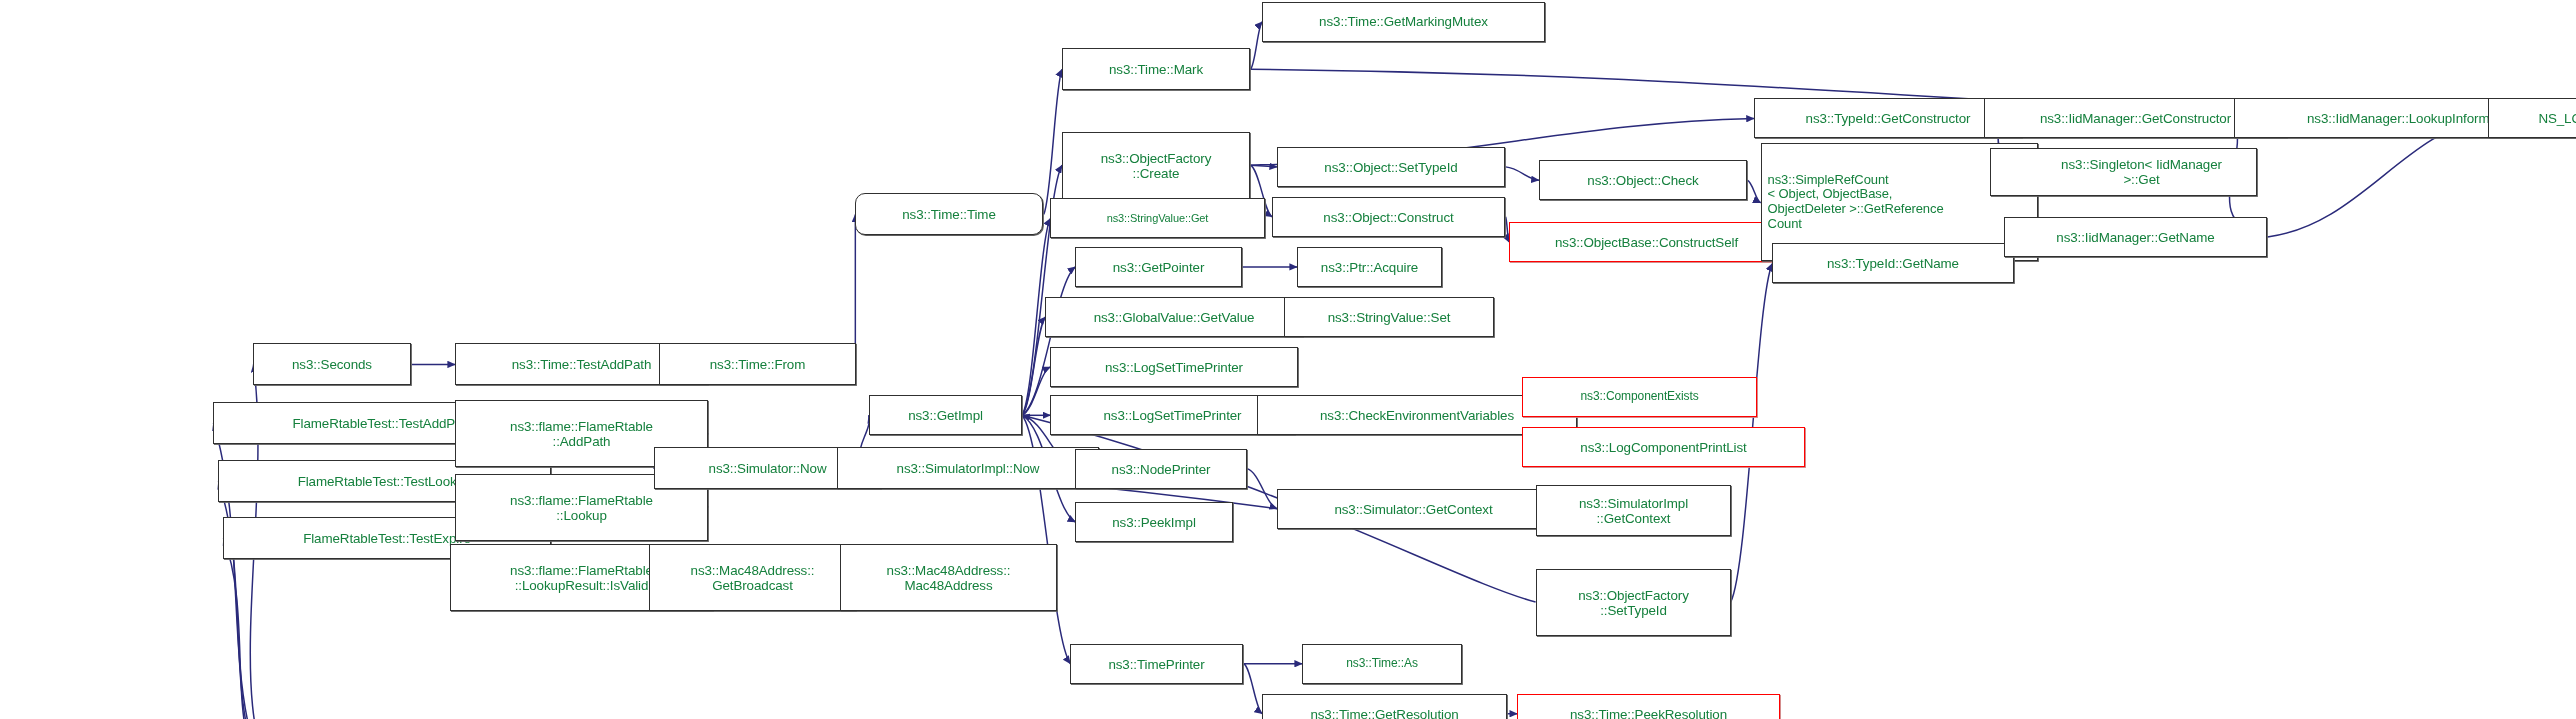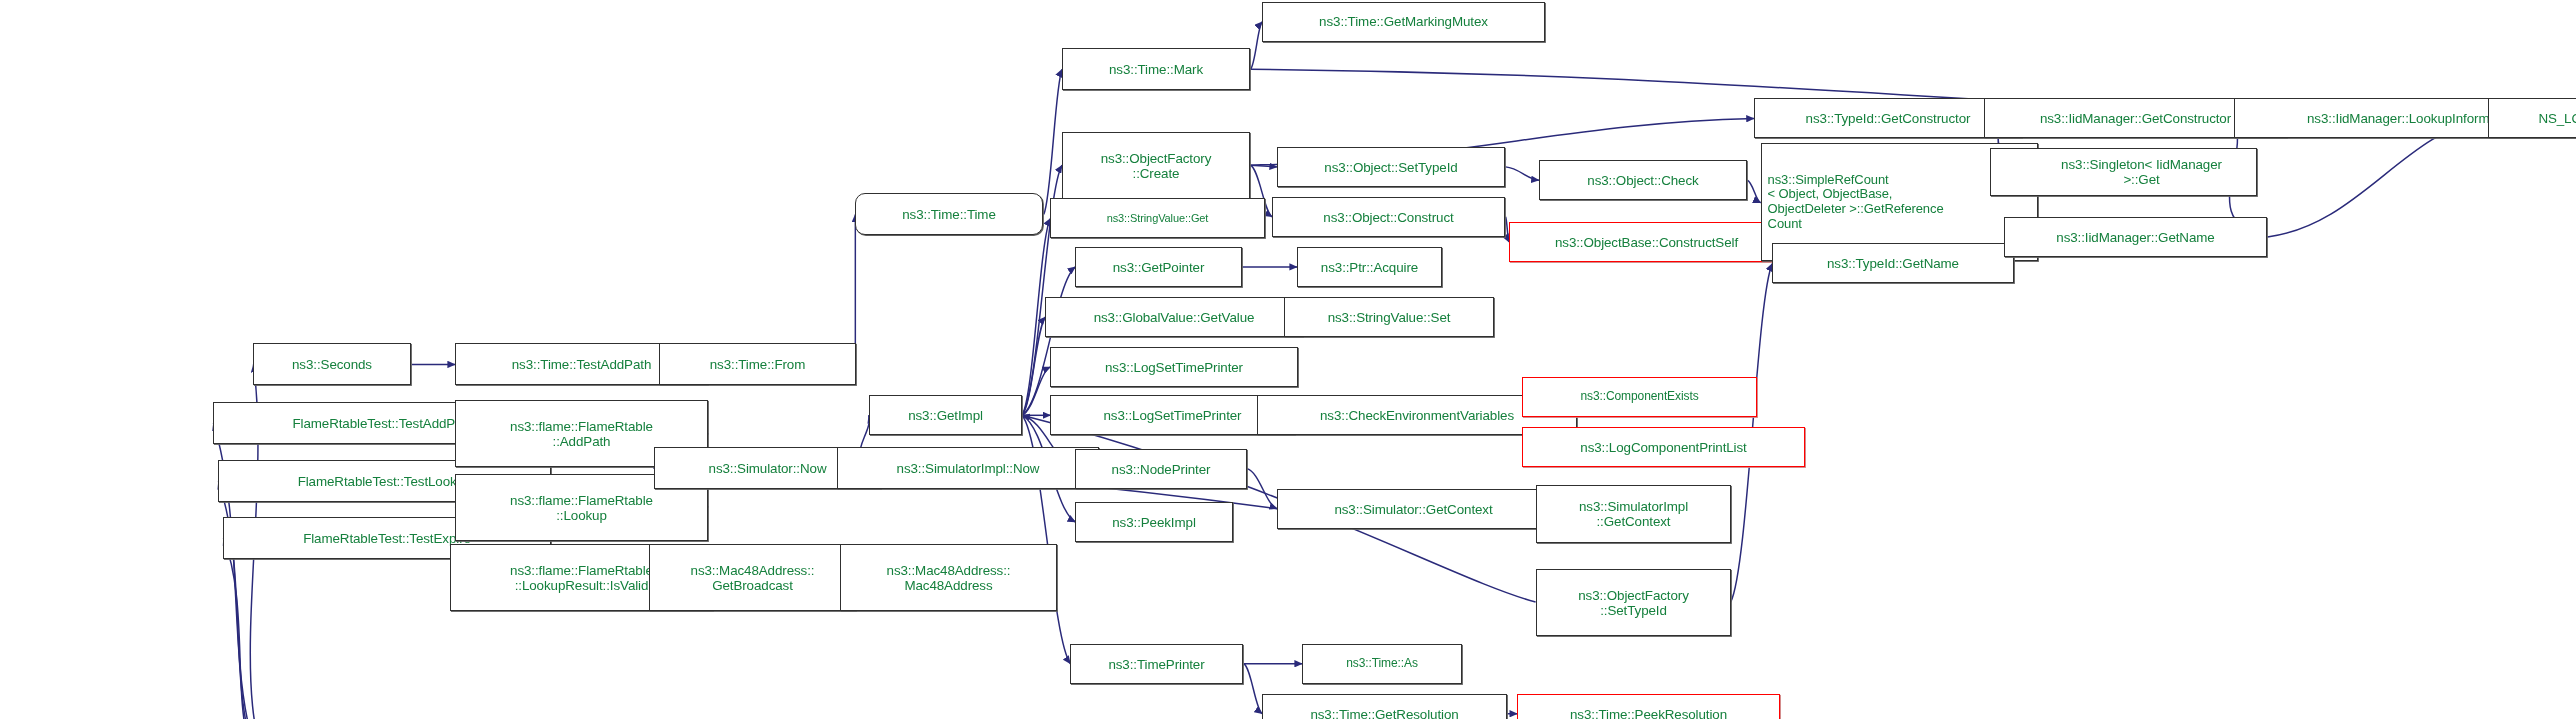--- a/index.html
+++ b/index.html
@@ -133,21 +133,21 @@
       <div class="node" style="left: 1297px; top: 247px; width: 145px; height: 40px; font-size: 13.4px;">ns3::Ptr::Acquire</div>
       <div class="node" style="left: 1284px; top: 297px; width: 210px; height: 40px; font-size: 13.4px;">ns3::StringValue::Set</div>
       <div class="node" style="left: 1257px; top: 395px; width: 320px; height: 40px; font-size: 13.4px;">ns3::CheckEnvironmentVariables</div>
       <div class="node" style="left: 1277px; top: 489px; width: 273px; height: 40px; font-size: 13.4px;">ns3::Simulator::GetContext</div>
       <div class="node" style="left: 1302px; top: 644px; width: 160px; height: 40px; font-size: 12px;">ns3::Time::As</div>
       <div class="node" style="left: 1262px; top: 694px; width: 245px; height: 40px; font-size: 13.4px;">ns3::Time::GetResolution</div>
       <div class="node" style="left: 1539px; top: 160px; width: 208px; height: 40px; font-size: 13.4px;">ns3::Object::Check</div>
       <div class="node red" style="left: 1509px; top: 222px; width: 275px; height: 40px; font-size: 13.4px;">ns3::ObjectBase::ConstructSelf</div>
       <div class="node red" style="left: 1522px; top: 377px; width: 235px; height: 40px; font-size: 12px;">ns3::ComponentExists</div>
       <div class="node red" style="left: 1522px; top: 427px; width: 283px; height: 40px; font-size: 13.4px;">ns3::LogComponentPrintList</div>
-      <div class="node" style="left: 1536px; top: 485px; width: 195px; height: 58px; font-size: 13.4px;">ns3::SimulatorImpl
+      <div class="node" style="left: 1536px; top: 485px; width: 195px; height: 51px; font-size: 13.4px;">ns3::SimulatorImpl
 ::GetContext</div>
       <div class="node" style="left: 1536px; top: 569px; width: 195px; height: 67px; font-size: 13.4px;">ns3::ObjectFactory
 ::SetTypeId</div>
       <div class="node red" style="left: 1517px; top: 694px; width: 263px; height: 40px; font-size: 13.4px;">ns3::Time::PeekResolution</div>
       <div class="node" style="left: 1761px; top: 143px; width: 277px; height: 118px; font-size: 13px; justify-content: flex-start; text-align: left; padding: 0px 5.6px;">ns3::SimpleRefCount
 &lt; Object, ObjectBase,
  ObjectDeleter &gt;::GetReference
 Count</div>
       <div class="node" style="left: 1772px; top: 243px; width: 242px; height: 40px; font-size: 13.4px;">ns3::TypeId::GetName</div>
       <div class="node" style="left: 1754px; top: 98px; width: 268px; height: 40px; font-size: 13.4px;">ns3::TypeId::GetConstructor</div>

